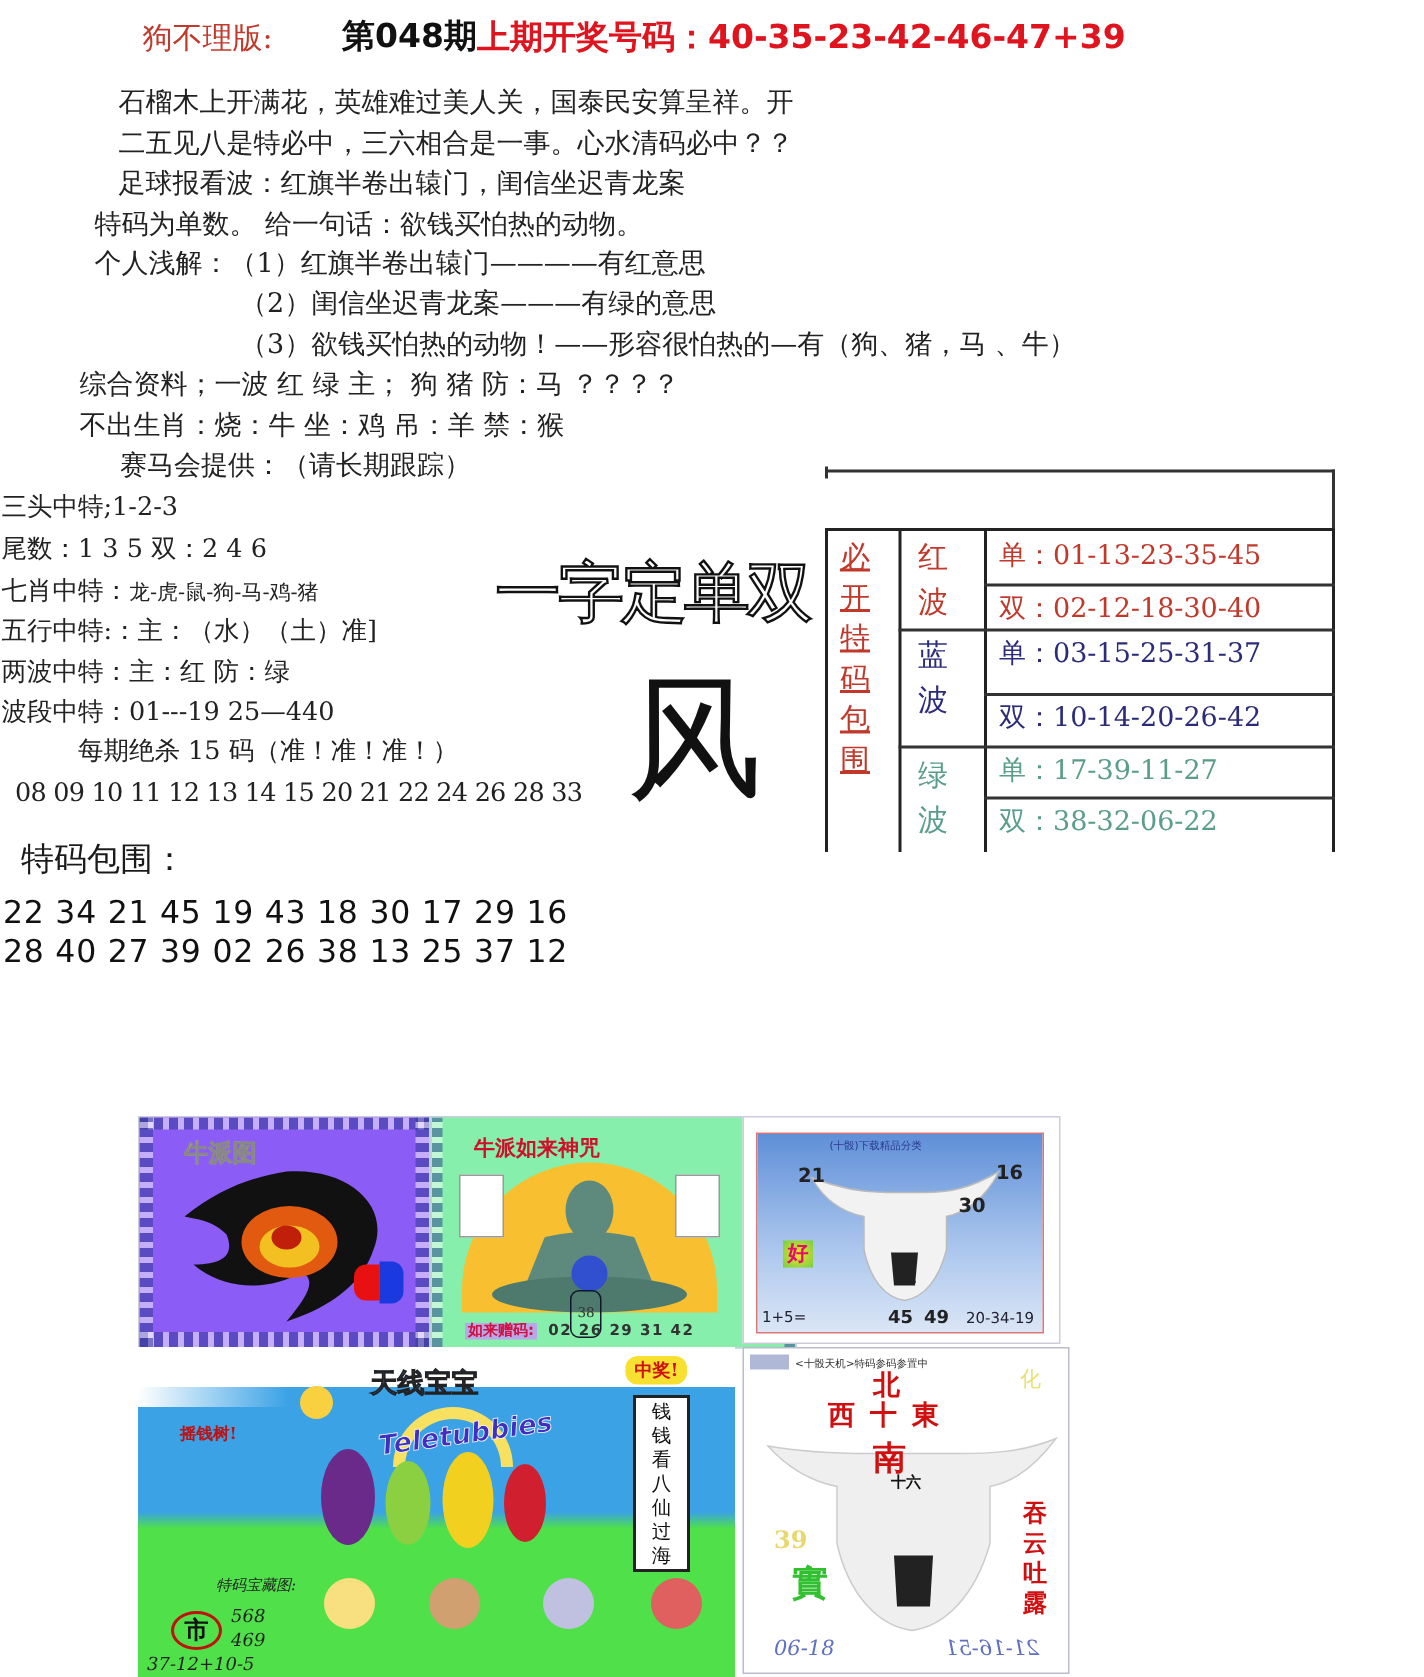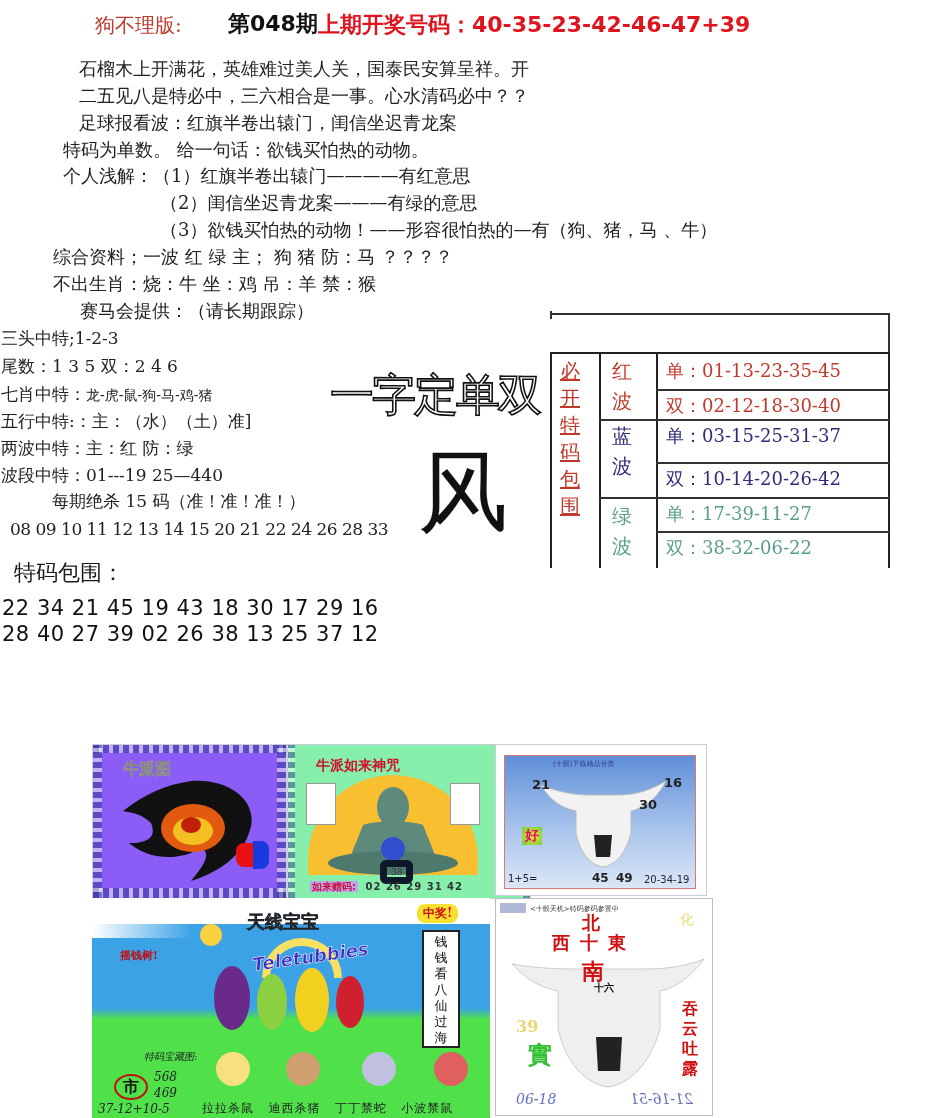--- a/index.html
+++ b/index.html
@@ -132,21 +132,21 @@
   <div class="abs" style="left:28px;top:12px;font-size:14px;color:#d0102a;font-weight:bold;font-family:'DejaVu Sans',sans-serif;">牛派如来神咒</div>
   <div class="abs" style="left:20px;top:30px;width:170px;height:100px;background:#f8c030;border-radius:85px 85px 0 0;"></div>
   <div class="abs" style="left:18px;top:38px;width:30px;height:42px;background:#fff;border:1px solid #999;"></div>
   <div class="abs" style="left:162px;top:38px;width:30px;height:42px;background:#fff;border:1px solid #999;"></div>
   <svg class="abs" style="left:35px;top:40px;" width="140" height="90">
     <ellipse cx="70" cy="22" rx="16" ry="20" fill="#5e8a7e"></ellipse>
     <path d="M40 40 C55 35 85 35 100 40 L112 70 L28 70 Z" fill="#5e8a7e"></path>
     <ellipse cx="70" cy="78" rx="65" ry="12" fill="#4e7a6e"></ellipse>
     <circle cx="70" cy="64" r="12" fill="#3050d0"></circle>
   </svg>
-  <div class="abs" style="left:92px;top:115px;font-size:9px;color:#333;border:7px solid #0f172a;border-radius:6px;padding:0 4px;text-align:right;">38</div>
+  <div class="abs" style="left:92px;top:115px;font-size:9px;color:#333;border:1px solid #0f172a;border-radius:6px;padding:10px 4px;text-align:right;">38</div>
   <div class="abs" style="left:22px;top:135px;font-size:10px;font-weight:bold;font-family:'DejaVu Sans',sans-serif;">
     <span style="background:#b8a8e8;color:#d01040;padding:0 2px;">如来赠码:</span>
     <span style="color:#333;margin-left:4px;letter-spacing:1px;">02  26  29  31  42</span>
   </div>
 </div>
 
 <div class="panel" style="left:495px;top:744px;width:212px;height:152px;background:#fff;border:1px solid #ccd;">
   <div class="abs" style="left:8px;top:10px;width:192px;height:134px;background:linear-gradient(180deg,#5f8fd8 0%,#a8c4ec 55%,#dbe6f6 100%);border:1px solid #d77;"></div>
   <div class="abs tiny" style="left:38px;top:14px;margin-left:19px;">(十骰)下载精品分类</div>
   <svg class="abs" style="left:40px;top:28px;" width="135" height="95">
@@ -181,23 +181,20 @@
   <div class="abs" style="left:330px;top:32px;width:38px;height:118px;background:#fff;border:2px double #222;">
     <div style="font-size:13px;line-height:16px;text-align:center;padding-top:2px;color:#111;white-space:normal;">
       <span>钱</span><br><span>钱</span><br><span>看</span><br><span>八</span><br><span>仙</span><br><span>过</span><br><span>海</span>
     </div>
   </div>
   <div class="abs" style="left:52px;top:152px;font-size:10px;color:#222;font-style:italic;">特码宝藏图:</div>
   <div class="abs" style="left:22px;top:176px;width:34px;height:26px;border:2px solid #c01010;border-radius:50%;font-size:16px;text-align:center;line-height:22px;color:#111;font-weight:bold;">市</div>
   <div class="abs" style="left:62px;top:172px;font-size:12px;font-style:italic;color:#222;">568</div>
   <div class="abs" style="left:62px;top:188px;font-size:12px;font-style:italic;color:#222;">469</div>
   <div class="abs" style="left:6px;top:204px;font-size:12px;font-style:italic;color:#222;">37-12+10-5</div>
-  <div class="abs" style="left:110px;top:202px;font-size:12px;color:#222;letter-spacing:1px;">
-    <span>拉拉杀鼠</span>&nbsp;&nbsp;&nbsp;<span>迪西杀猪</span>&nbsp;&nbsp;&nbsp;<span>丁丁禁蛇</span>&nbsp;&nbsp;&nbsp;<span>小波禁鼠</span>
-  </div>
   <div class="abs" style="left:110px;top:150px;width:280px;height:48px;">
     <div style="position:absolute;left:14px;top:4px;width:34px;height:34px;border-radius:50%;background:#f8e080;"></div>
     <div style="position:absolute;left:84px;top:4px;width:34px;height:34px;border-radius:50%;background:#d0a070;"></div>
     <div style="position:absolute;left:160px;top:4px;width:34px;height:34px;border-radius:50%;background:#c0c0e0;"></div>
     <div style="position:absolute;left:232px;top:4px;width:34px;height:34px;border-radius:50%;background:#e06060;"></div>
   </div>
 </div>
 
 <div class="panel" style="left:495px;top:898px;width:218px;height:218px;background:#fff;border:1px solid #bbc;">
   <div class="abs" style="left:4px;top:4px;width:26px;height:10px;background:#b0b8d8;"></div>

